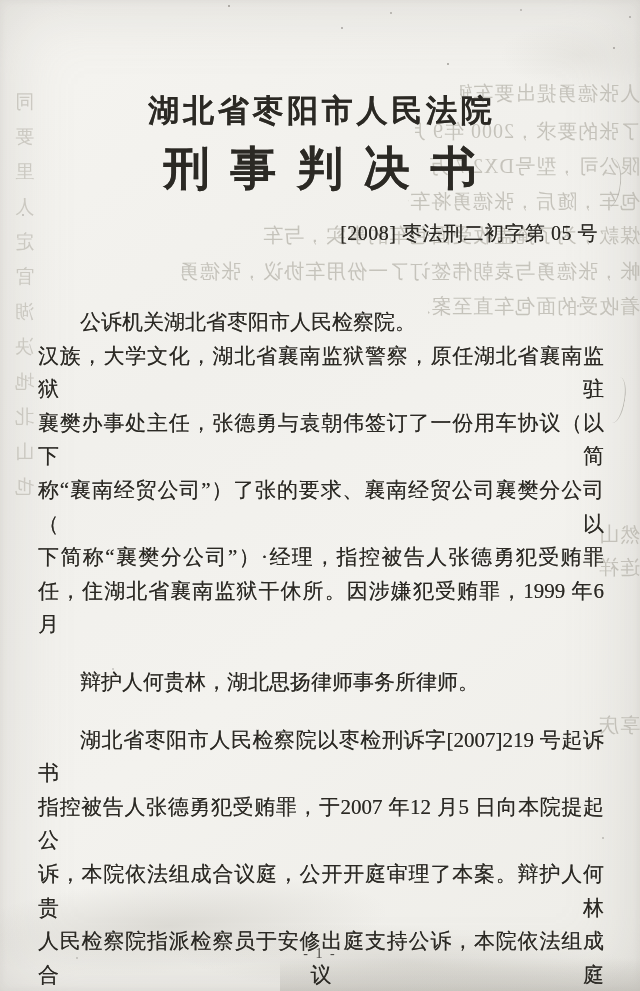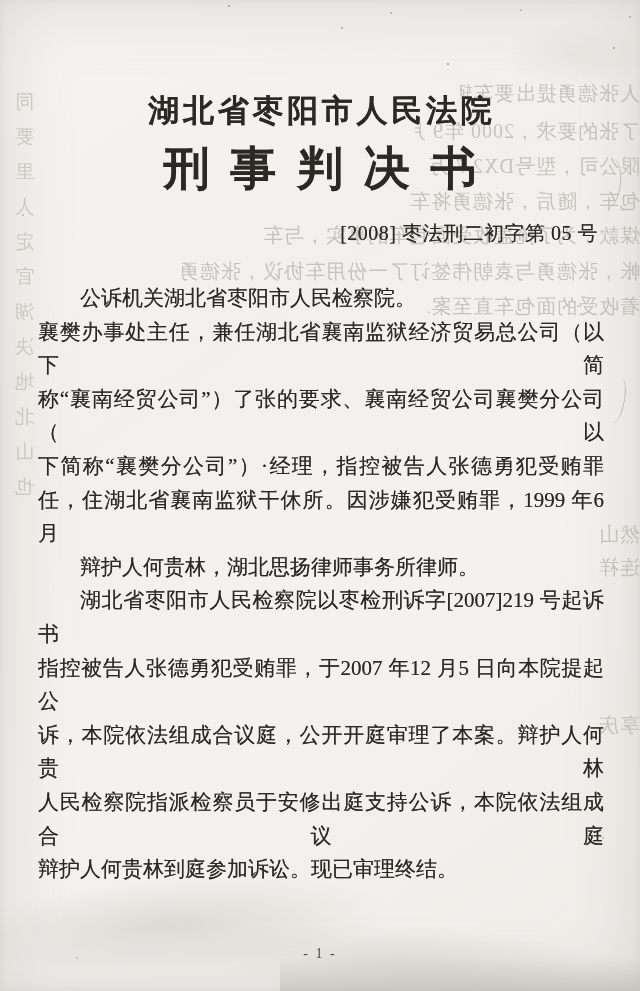--- a/index.html
+++ b/index.html
@@ -37,21 +37,21 @@
     font-size:20px;letter-spacing:.5px;
     text-shadow:0 0 .5px rgba(43,41,36,.7);
   }
   .body-text{
     position:absolute;top:282px;left:38px;width:566px;
     font-size:21px;line-height:33.6px;
     text-shadow:0 0 .5px rgba(43,41,36,.7);
   }
   .line{text-align:justify;text-align-last:justify;}
   .line.short{text-align-last:left;}
-  .line.indent{text-indent:2em;}
+  .line.indent{text-indent:2em;margin-top:24px;}
   .page-number{
     position:absolute;top:946px;left:0;width:100%;
     text-align:center;font-size:14px;letter-spacing:2px;color:#4a4844;
   }
   
   .speckles{position:absolute;z-index:3;top:0;left:0;width:2px;height:2px;border-radius:50%;
     background:transparent;
     box-shadow:
       228px 5px 0 0 rgba(80,76,68,.5),
       341px 27px 0 0 rgba(80,76,68,.45),
@@ -118,21 +118,22 @@
   <div class="wrinkle w4"></div>
   <div class="speckles"></div>
 
   <div class="content">
     <div class="court-name">湖北省枣阳市人民法院</div>
     <div class="doc-type">刑事判决书</div>
     <div class="case-number">[2008] 枣法刑二初字第 05 号</div>
 
     <div class="body-text">
       <div class="line short indent">公诉机关湖北省枣阳市人民检察院。</div>
-      <div class="line">襄樊办事处主任，兼任湖北省襄南监狱经济贸易总公司（以下简</div>
+      <div class="line">汉族，大学文化，湖北省襄南监狱警察，原任湖北省襄南监狱驻</div>
+      <div class="line">襄樊办事处主任，张德勇与袁朝伟签订了一份用车协议（以下简</div>
       <div class="line">称“襄南经贸公司”）了张的要求、襄南经贸公司襄樊分公司（以</div>
       <div class="line">下简称“襄樊分公司”）·经理，指控被告人张德勇犯受贿罪</div>
       <div class="line">任，住湖北省襄南监狱干休所。因涉嫌犯受贿罪，1999 年6 月</div>
       <div class="line short indent">辩护人何贵林，湖北思扬律师事务所律师。</div>
       <div class="line indent">湖北省枣阳市人民检察院以枣检刑诉字[2007]219 号起诉书</div>
       <div class="line">指控被告人张德勇犯受贿罪，于2007 年12 月5 日向本院提起公</div>
       <div class="line">诉，本院依法组成合议庭，公开开庭审理了本案。辩护人何贵林</div>
       <div class="line">人民检察院指派检察员于安修出庭支持公诉，本院依法组成合议庭</div>
       <div class="line short">辩护人何贵林到庭参加诉讼。现已审理终结。</div>
 

